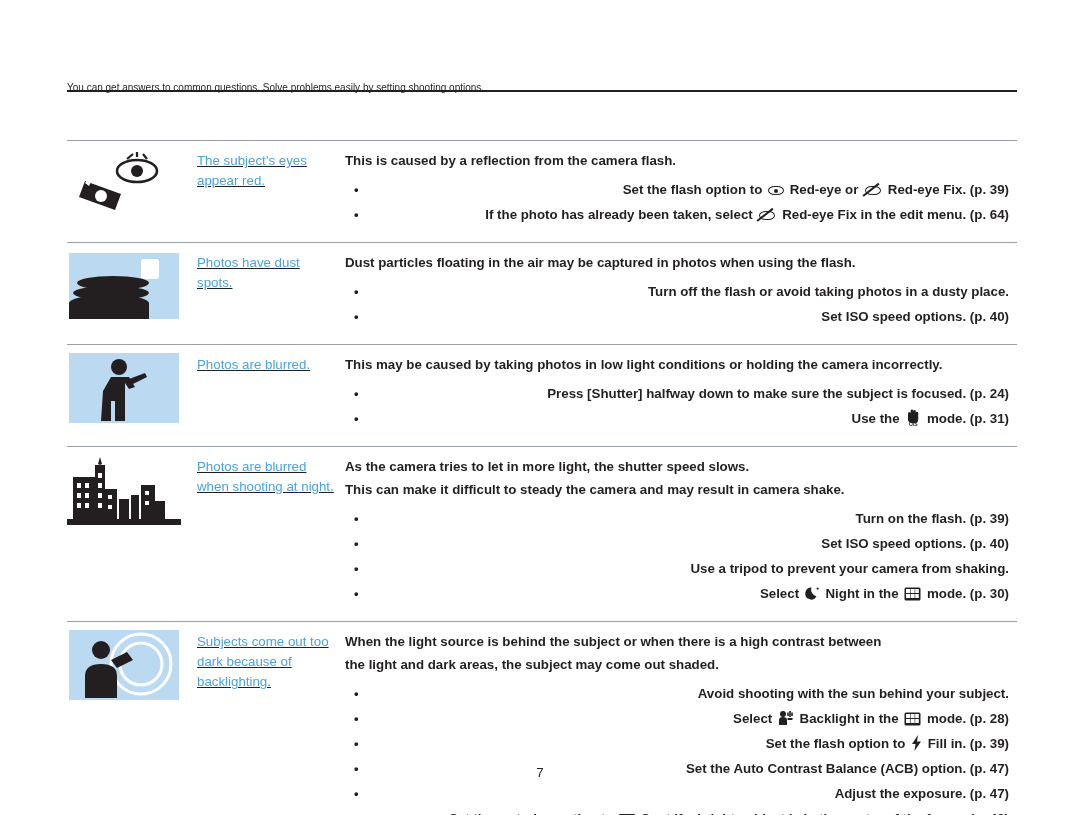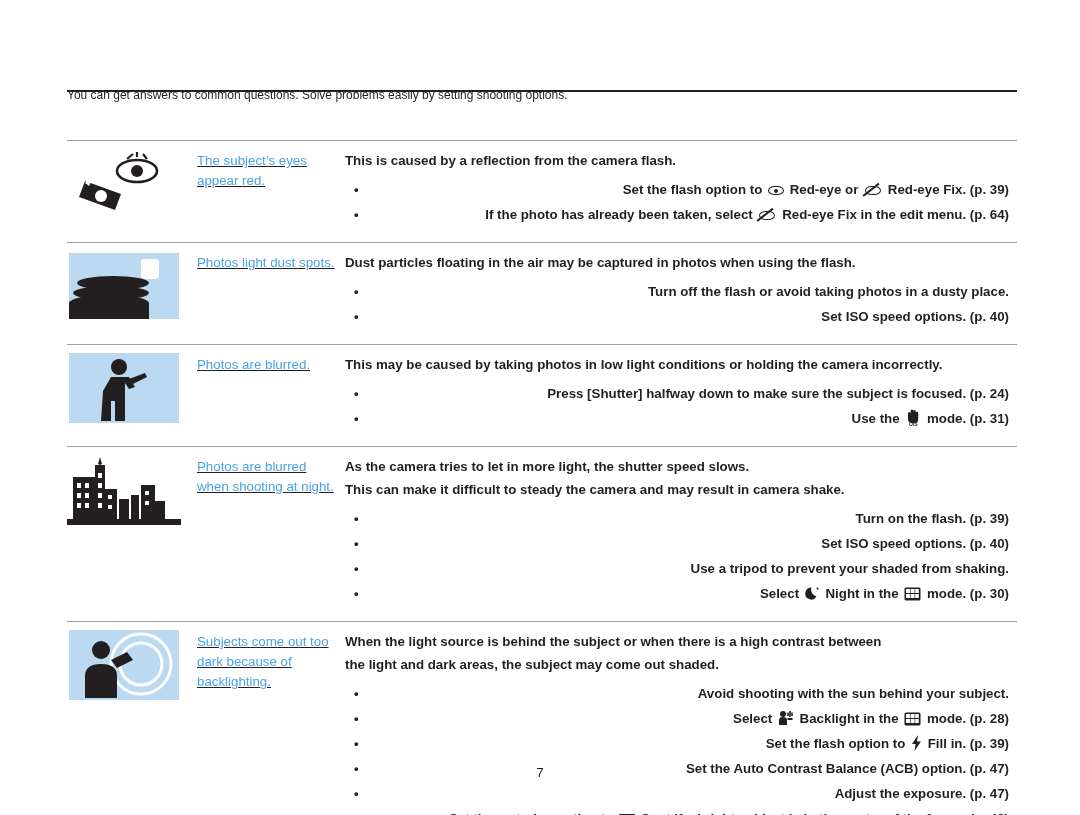--- a/index.html
+++ b/index.html
@@ -34,23 +34,23 @@
     position: absolute;
     left: 67px;
     top: 90px;
     width: 950px;
     height: 2px;
     background: #231f20;
   }
   .intro {
     position: absolute;
     left: 67px;
-    top: 86px;
+    top: 79px;
     width: 950px;
-    font-size: 12px;
+    font-size: 10px;
     color: #231f20;
     line-height: 18px;
   }
   table.tbl {
     position: absolute;
     left: 67px;
     top: 140px;
     width: 950px;
     border-collapse: collapse;
     table-layout: fixed;
@@ -217,21 +217,21 @@
               <rect x="2" y="2" width="110" height="66" fill="#bcd9f2"></rect>
               <rect x="74" y="8" width="18" height="20" rx="3" fill="#ffffff"></rect>
               <ellipse cx="46" cy="32" rx="36" ry="7" fill="#231f20"></ellipse>
               <ellipse cx="44" cy="42" rx="38" ry="7" fill="#231f20"></ellipse>
               <ellipse cx="42" cy="52" rx="40" ry="8" fill="#231f20"></ellipse>
               <rect x="2" y="52" width="80" height="16" fill="#231f20"></rect>
             </svg>
           </div>
         </td>
         <td class="c-label">
-          <div class="label">Photos light dust spots.</div>
+          <div class="label">Photos have dust spots.</div>
         </td>
         <td class="c-body">
           <div class="body">
             <p>Dust particles floating in the air may be captured in photos when using the flash.</p>
             <ul class="bullets">
               <li><span>Turn off the flash or avoid taking photos in a dusty place.</span></li>
               <li><span>Set ISO speed options. (p. 40)</span></li>
             </ul>
           </div>
         </td>
@@ -308,21 +308,21 @@
         <td class="c-label">
           <div class="label">Photos are blurred when shooting at night.</div>
         </td>
         <td class="c-body">
           <div class="body">
             <p>As the camera tries to let in more light, the shutter speed slows.</p>
             <p>This can make it difficult to steady the camera and may result in camera shake.</p>
             <ul class="bullets">
               <li><span>Turn on the flash. (p. 39)</span></li>
               <li><span>Set ISO speed options. (p. 40)</span></li>
-              <li><span>Use a tripod to prevent your shaded from shaking.</span></li>
+              <li><span>Use a tripod to prevent your camera from shaking.</span></li>
               <li>
                 <span>Select </span><span class="chip chip-moon">
                   <svg width="15" height="15" viewBox="0 0 15 15">
                     <path d="M11.5 10.5 A6 6 0 1 1 6.5 1.5 A7 7 0 0 0 11.5 10.5 Z" fill="#231f20"></path>
                     <circle cx="12.6" cy="2.6" r="1.1" fill="#231f20"></circle>
                   </svg>
                 </span><span> Night in the </span><span class="chip chip-scene">
                   <svg width="17" height="14" viewBox="0 0 17 14">
                     <rect x="0.5" y="0.5" width="16" height="13" rx="1.5" fill="#231f20"></rect>
                     <rect x="2" y="2" width="4" height="4" fill="#ffffff"></rect>

